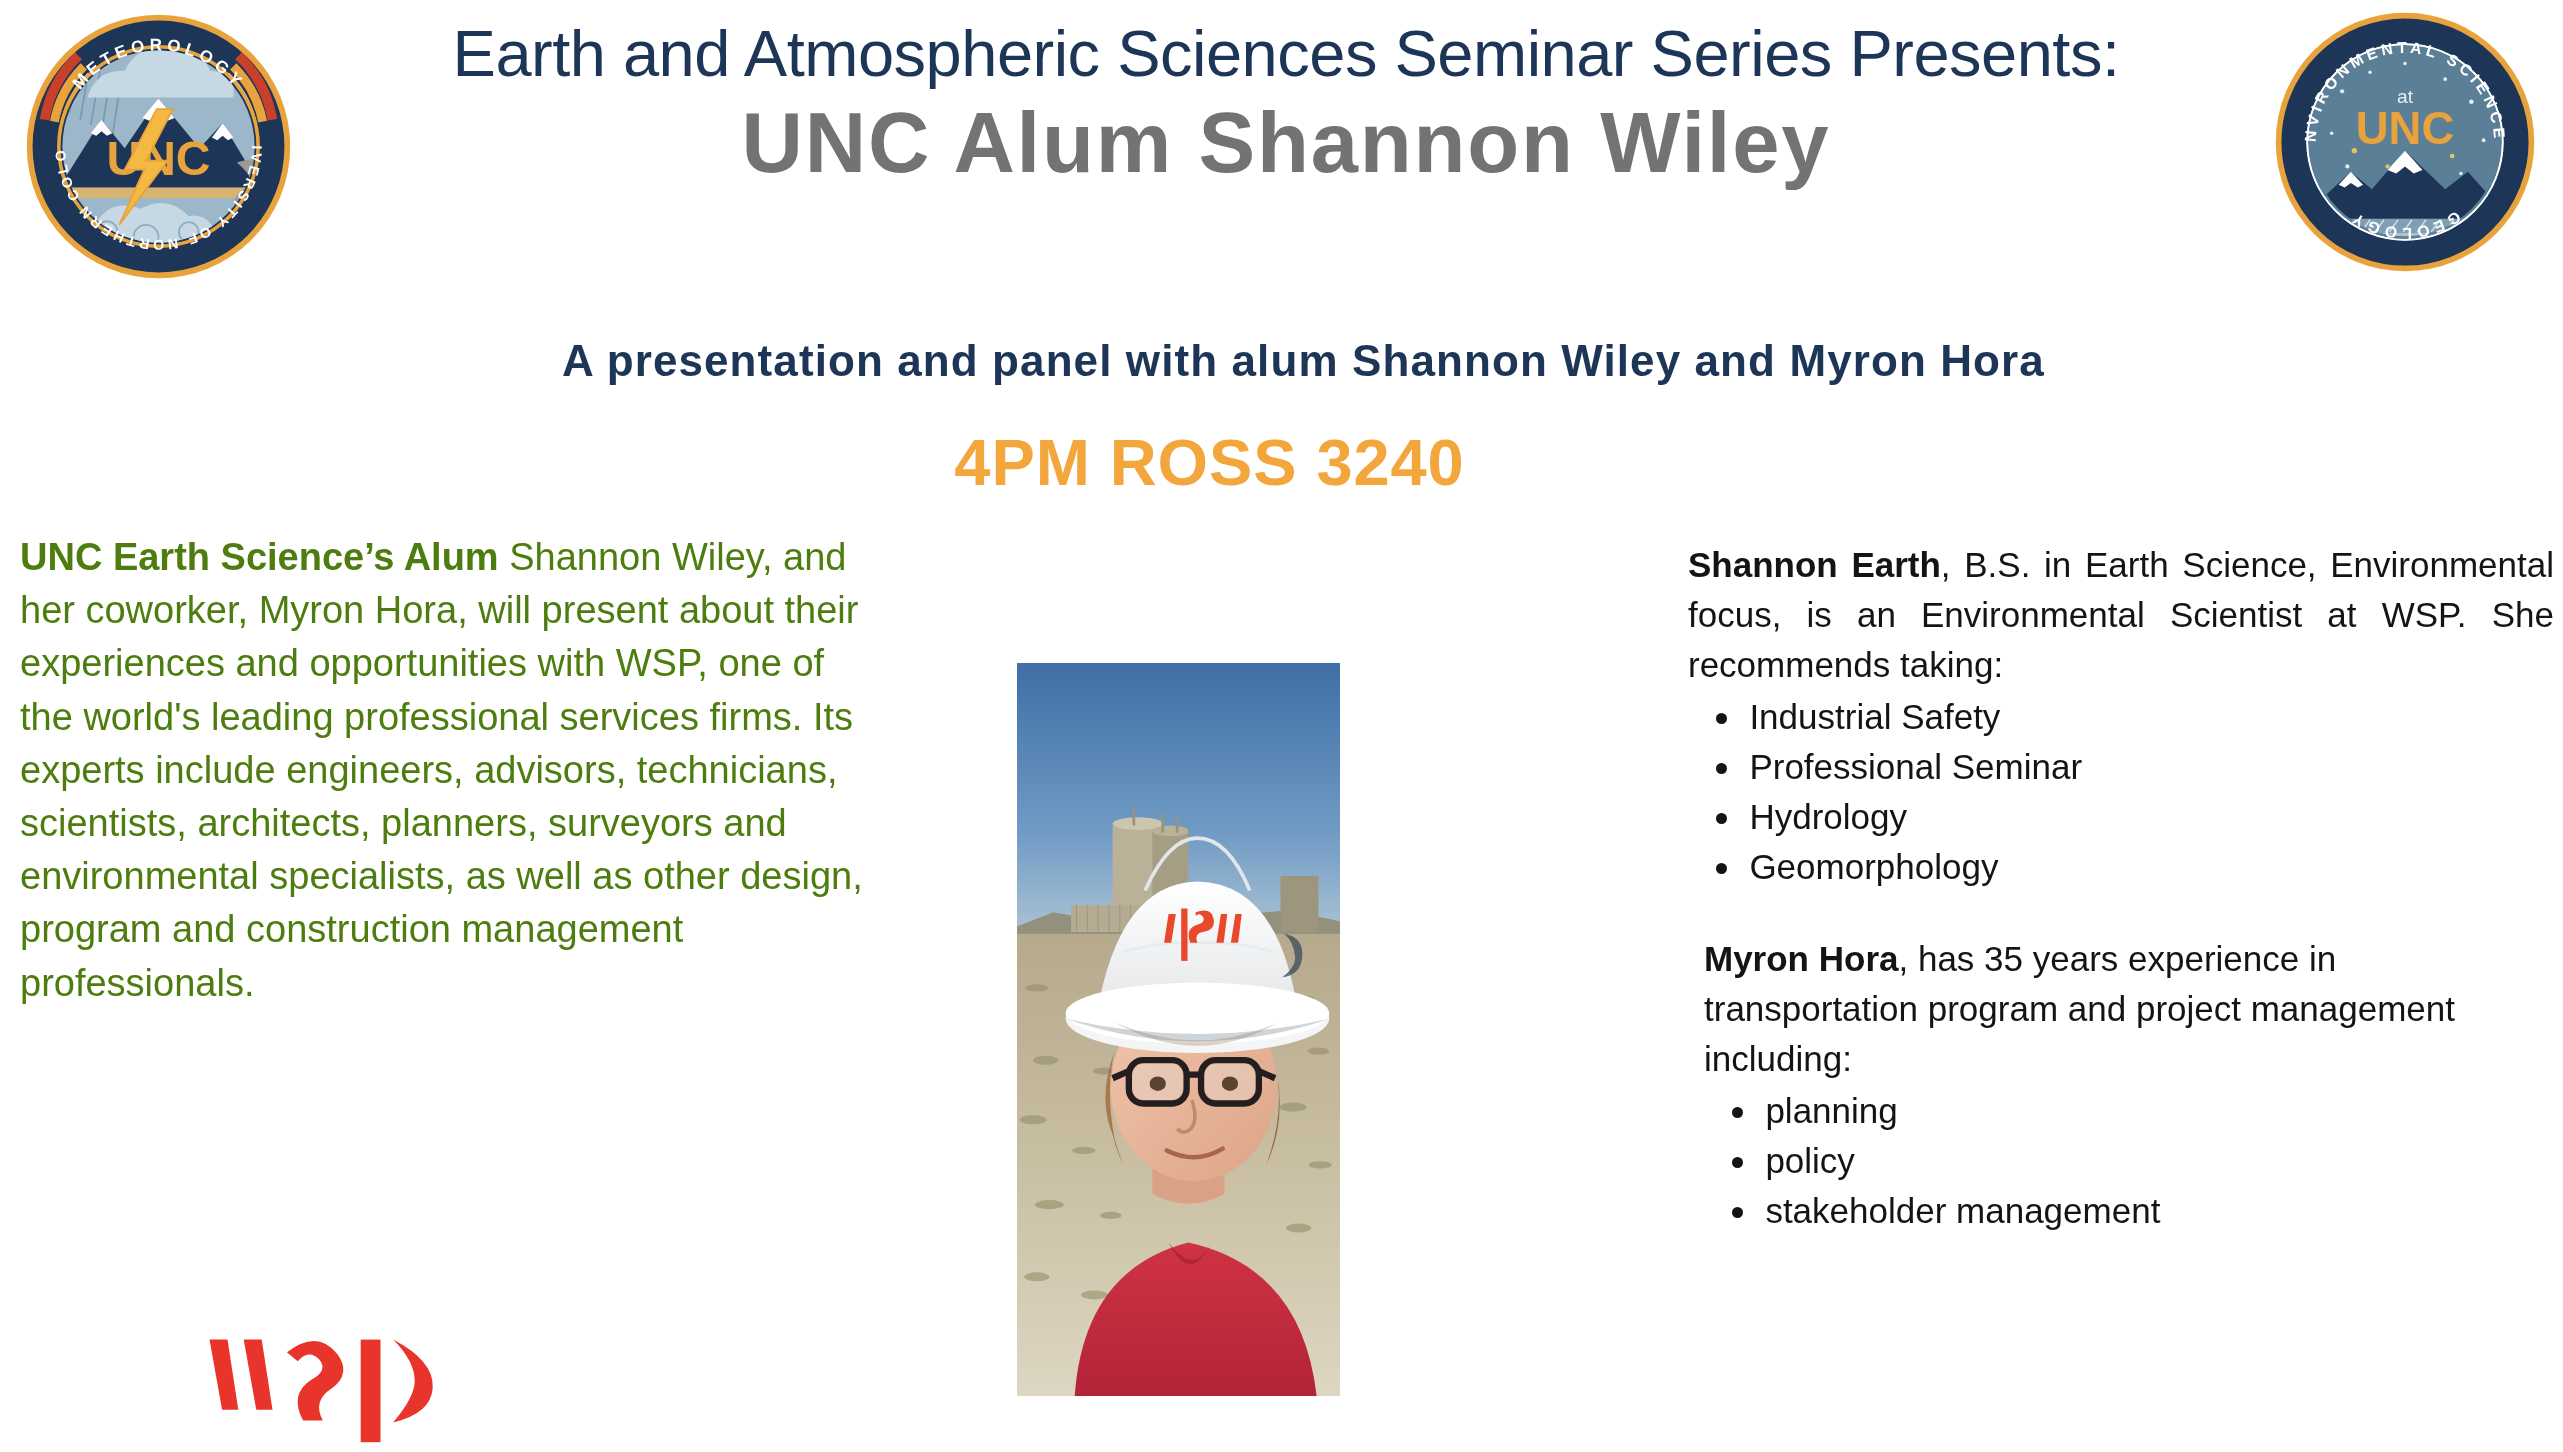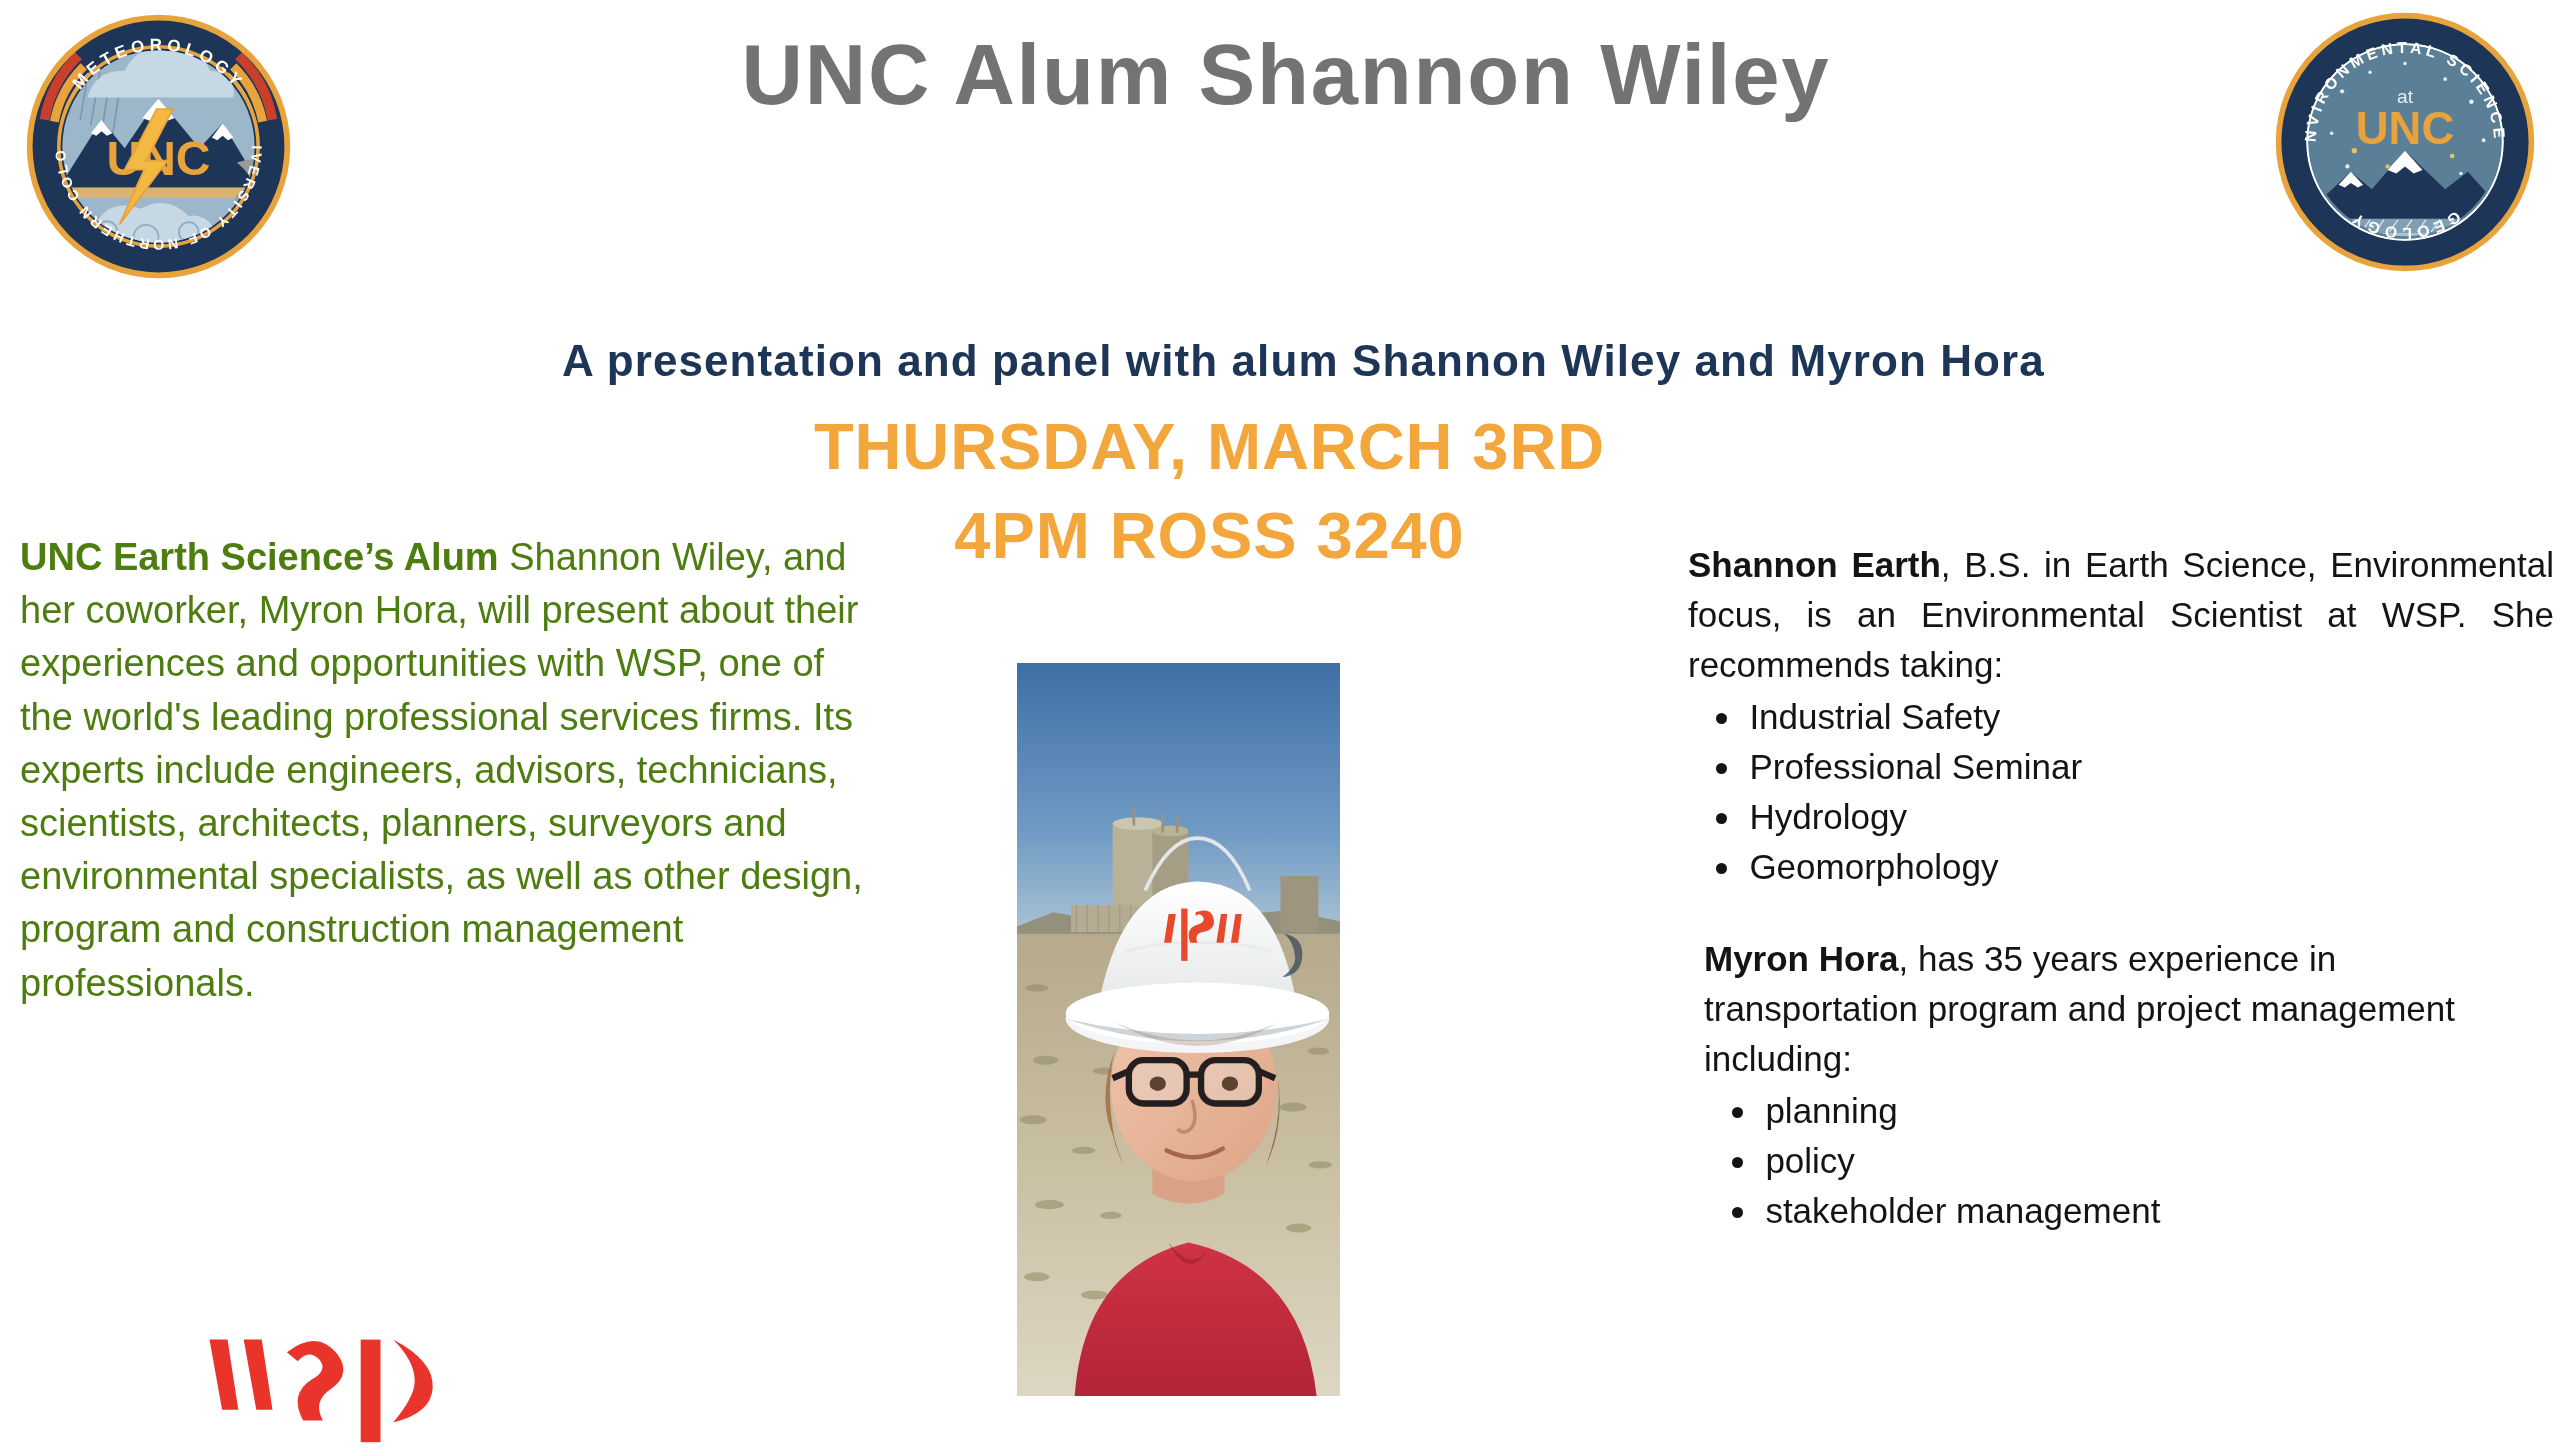--- a/index.html
+++ b/index.html
@@ -253,28 +253,28 @@
       <text font-family="Liberation Sans, sans-serif" font-size="18" font-weight="bold" fill="#ffffff" letter-spacing="4.6">
         <textPath href="#arcTopB" startOffset="50%" text-anchor="middle">ENVIRONMENTAL SCIENCES</textPath>
       </text>
       <text font-family="Liberation Sans, sans-serif" font-size="18" font-weight="bold" fill="#ffffff" letter-spacing="5">
         <textPath href="#arcBotB" startOffset="50%" text-anchor="middle">GEOLOGY</textPath>
       </text>
     </svg>
   </div>
 
   <div id="title-block">
+    <div id="seminar-title">Earth and Atmospheric Sciences Seminar Series Presents:</div>
     <div id="speaker-title">UNC Alum Shannon Wiley</div>
   </div>
 
   <div id="panel-line">A presentation and panel with alum Shannon Wiley and Myron Hora</div>
 </div>
 
 <div id="event-block">
-  <div id="event-date">THURSDAY, MARCH 3RD</div>
   <div id="event-place">4PM ROSS 3240</div>
 </div>
 
 <div id="col-left">
   <p><span class="lead">UNC Earth Science’s Alum</span><span> Shannon Wiley, and her coworker, Myron Hora, will present about their experiences and opportunities with WSP, one of the world's leading professional services firms.  Its experts include engineers, advisors, technicians, scientists, architects, planners, surveyors and environmental specialists, as well as other design, program and construction management professionals.</span></p>
 </div>
 
 <div id="col-right">
 
   <div id="bio-wiley">

